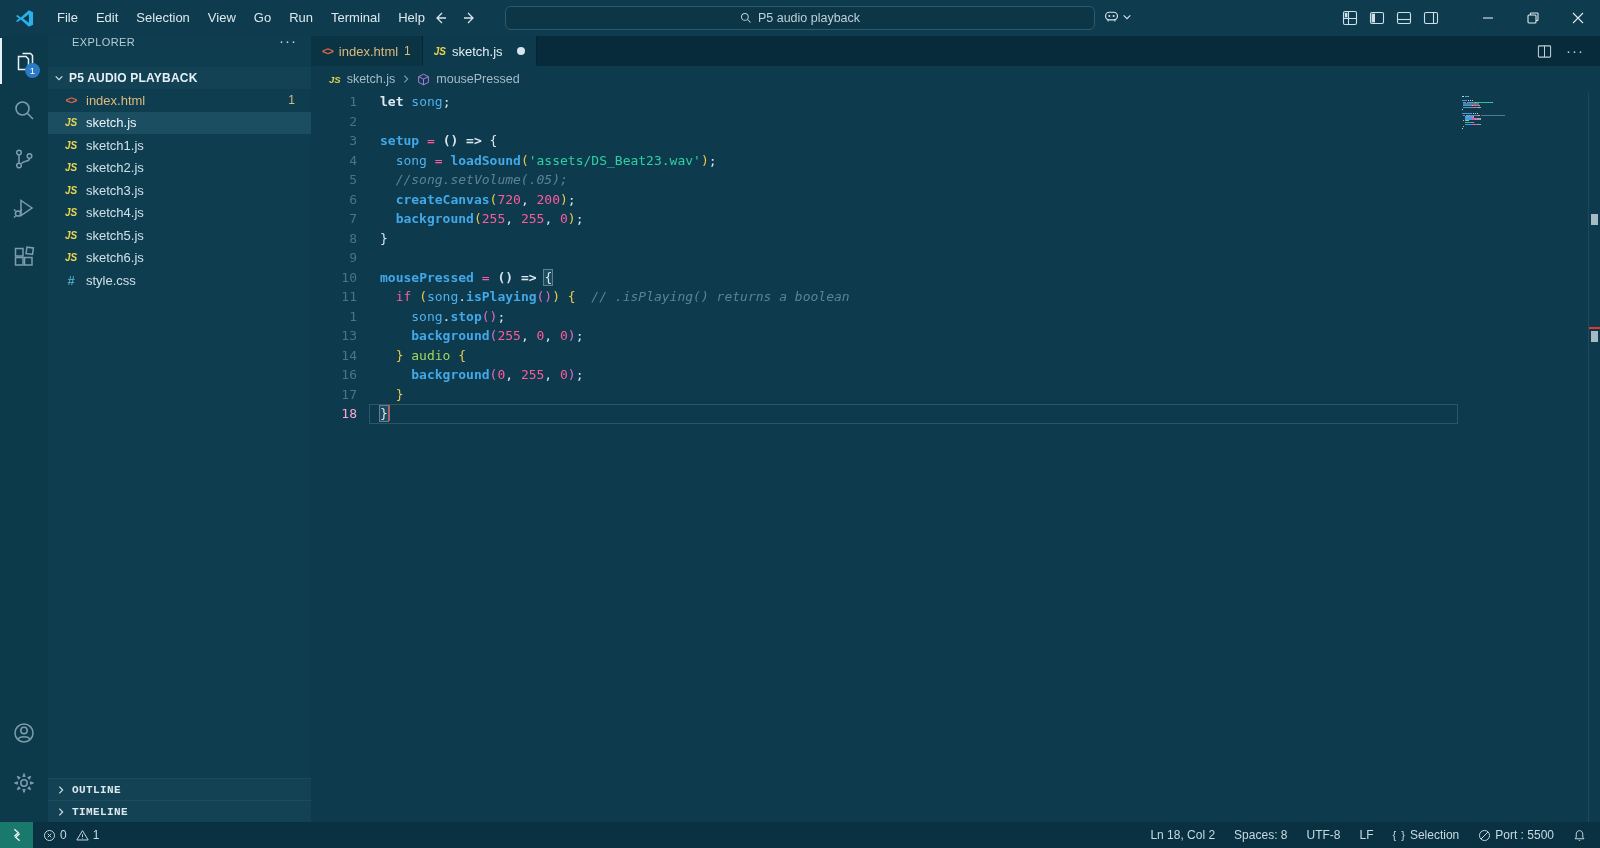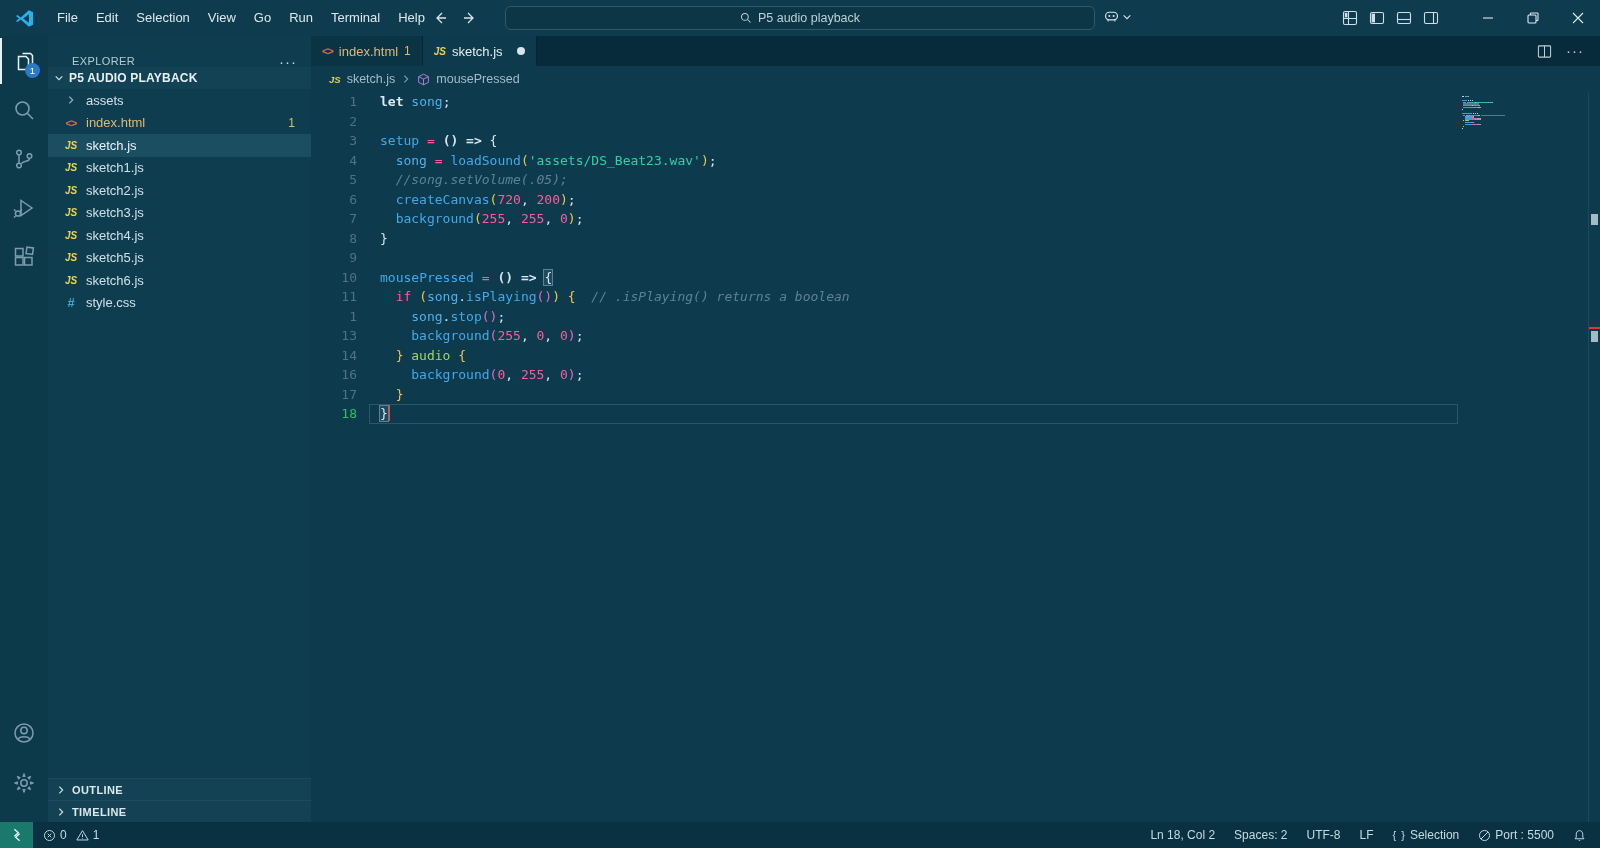--- a/index.html
+++ b/index.html
@@ -30,35 +30,35 @@
 
   .activitybar { width:48px; background:#0d3a4b; display:flex; flex-direction:column; align-items:stretch; padding-top:2px; }
   .ab-item { height:46px; margin-bottom:3px; display:flex; align-items:center; justify-content:center; position:relative; color:#7d9dac; }
   .ab-item.active { color:#e8f2f6; border-left:2px solid #e8f2f6; }
   .ab-badge { position:absolute; right:8px; bottom:6px; min-width:15px; height:15px; border-radius:8px;
     background:#2a7ac7; color:#fff; font-size:9.5px; display:flex; align-items:center; justify-content:center; padding:0 3px; }
   .ab-bottom { margin-top:auto; padding-bottom:12px; }
   .ab-bottom .ab-item { margin-bottom:4px; }
 
   .sidebar { width:263px; background:#0e3d50; display:flex; flex-direction:column; font-size:13px; color:#cfe0e8; }
-  .expl-header { height:31px; display:flex; align-items:flex-end; padding:0 14px 0 24px; font-size:11px; letter-spacing:.4px; color:#b6cbd4; }
+  .expl-header { height:31px; display:flex; align-items:flex-start; padding:0 14px 0 24px; font-size:11px; letter-spacing:.4px; color:#b6cbd4; }
   .expl-actions { margin-left:auto; color:#c4d6de; letter-spacing:1px; font-size:14px; }
   .project-row { height:22px; background:#124254; display:flex; align-items:center; gap:5px; padding-left:6px;
     font-weight:bold; font-size:12px; color:#e6f0f5; letter-spacing:.2px; }
   .file-list { }
   .file-row { height:22.5px; display:flex; align-items:center; padding-left:14px; cursor:default; }
   .file-row.selected { background:#1c4e62; color:#eaf4f8; }
   .file-row .ficon { width:18px; display:flex; justify-content:center; margin-right:6px; font-weight:bold; flex-shrink:0; }
   .ficon.html { color:#e0674d; font-size:11px; letter-spacing:-1px; }
   .ficon.js { color:#e8d44d; font-size:10px; font-style:italic; }
   .ficon.css { color:#4aa3c7; font-size:13px; }
   .ficon.chev { color:#9fb6c2; font-size:11px; }
   .file-row .fname.modified { color:#ddb97c; }
   .file-row .fbadge { margin-left:auto; padding-right:16px; color:#ddb97c; font-size:12px; }
-  .side-sections { margin-top:auto; }
+  .side-sections { margin-top:auto;font-family:Liberation Mono, monospace; }
   .section-row { height:22px; border-top:1px solid #1d4a5c; background:#124254; display:flex; align-items:center; gap:6px;
     padding-left:8px; font-weight:bold; font-size:11px; color:#dce8ee; letter-spacing:.4px; }
   .chev { color:#9fb6c2; font-size:11px; }
 
   
   .editor-region { flex:1; display:flex; flex-direction:column; background:#0d3a4d; min-width:0; }
   .tabbar { height:30px; background:#072b3b; display:flex; align-items:stretch; }
   .tab { display:flex; align-items:center; gap:6px; padding:0 11px; font-size:13px; border-right:1px solid #062433; background:#0a3343; color:#b9cdd6; }
   .tab.active { background:#0d3a4d; color:#e4eef3; }
   .tab .ticon { font-weight:bold; font-style:italic; font-size:10px; }
@@ -70,29 +70,29 @@
   .tab-actions { margin-left:auto; display:flex; align-items:center; gap:14px; padding-right:16px; color:#bdd1da; }
   .ellipsis { font-size:15px; letter-spacing:1px; line-height:10px; }
 
   .breadcrumb { height:26px; display:flex; align-items:center; gap:6px; padding-left:18px; font-size:12.5px; color:#a3bcc8; }
   .bc-jsicon { color:#e8d44d; font-weight:bold; font-style:italic; font-size:9.5px; }
   .bc-sep { color:#7f9aa8; font-size:12px; }
 
   .code-wrap { flex:1; position:relative; font-family:"DejaVu Sans Mono", monospace; font-size:13px; line-height:19.5px; }
   .line { display:flex; height:19.5px; position:relative; }
   .lnum { width:46px; text-align:right; color:#4f7286; flex-shrink:0; user-select:none; }
-  .line.current .lnum { color:#22c55e; }
+  .line.current .lnum { color:#f9a8d4; }
   .lcontent { padding-left:23px; white-space:pre; }
   .cur-box { position:absolute; left:58px; right:142px; top:0; bottom:0; border:1px solid rgba(170,200,215,.20); pointer-events:none; }
   .ind { display:inline-block; width:2ch; border-left:1px solid rgba(130,165,180,.22); }
 
   .tk-kw  { color:#dce9f1; font-weight:bold; }
   .tk-kwp { color:#ff5c9d; }
   .tk-kwg { color:#a3d65c; }
-  .tk-fn  { color:#43a8e8; }
+  .tk-fn  { color:#43a8e8;font-weight:bold; }
   .tk-vr  { color:#4fb0ee; }
   .tk-op  { color:#ff5c9d; }
   .tk-ar  { color:#dce9f1; font-weight:bold; }
   .tk-b1  { color:#d9e6ee; }
   .tk-b1b { color:#d9e6ee; font-weight:bold; }
   .tk-b2  { color:#eec94f; }
   .tk-b3  { color:#dd6cc8; }
   .tk-nm  { color:#ff5c9d; }
   .tk-st  { color:#2fd0a2; }
   .tk-cm  { color:#5e8295; font-style:italic; }
@@ -286,28 +286,20 @@
       <span class="expl-actions ellipsis">···</span>
     </div>
     <div class="project-row">
       <svg class="chev" width="10" height="10" viewBox="0 0 12 12" fill="none" stroke="#cfe0e8" stroke-width="1.4">
           <path d="M2 4 L6 8 L10 4"></path>
         </svg>
       <span>P5 AUDIO PLAYBACK</span>
     </div>
     <div class="file-list" id="filelist">
         <div class="file-row">
-          <span class="ficon chev">
-            <svg width="10" height="10" viewBox="0 0 12 12" fill="none" stroke="#9fb6c2" stroke-width="1.4">
-              <path d="M4 2 L8 6 L4 10"></path>
-            </svg>
-          </span>
-          <span class="fname">assets</span>
-        </div>
-        <div class="file-row">
           <span class="ficon html">&lt;&gt;</span>
           <span class="fname modified">index.html</span>
           <span class="fbadge">1</span>
         </div>
         <div class="file-row selected">
           <span class="ficon js">JS</span>
           <span class="fname">sketch.js</span>
         </div>
         <div class="file-row">
           <span class="ficon js">JS</span>
@@ -602,21 +594,21 @@
           <path d="M8 6.5 V10 M8 11.5 V12.2"></path>
         </svg>
       <span>1</span>
     </span>
   </div>
   <div class="sb-right" id="sbright">
       <span class="sb-item">
         <span>Ln 18, Col 2</span>
       </span>
       <span class="sb-item">
-        <span>Spaces: 2</span>
+        <span>Spaces: 8</span>
       </span>
       <span class="sb-item">
         <span>UTF-8</span>
       </span>
       <span class="sb-item">
         <span>LF</span>
       </span>
       <span class="sb-item">
         <span><span style="font-size:11px;letter-spacing:1px">{ }</span></span>
         <span>Selection</span>

